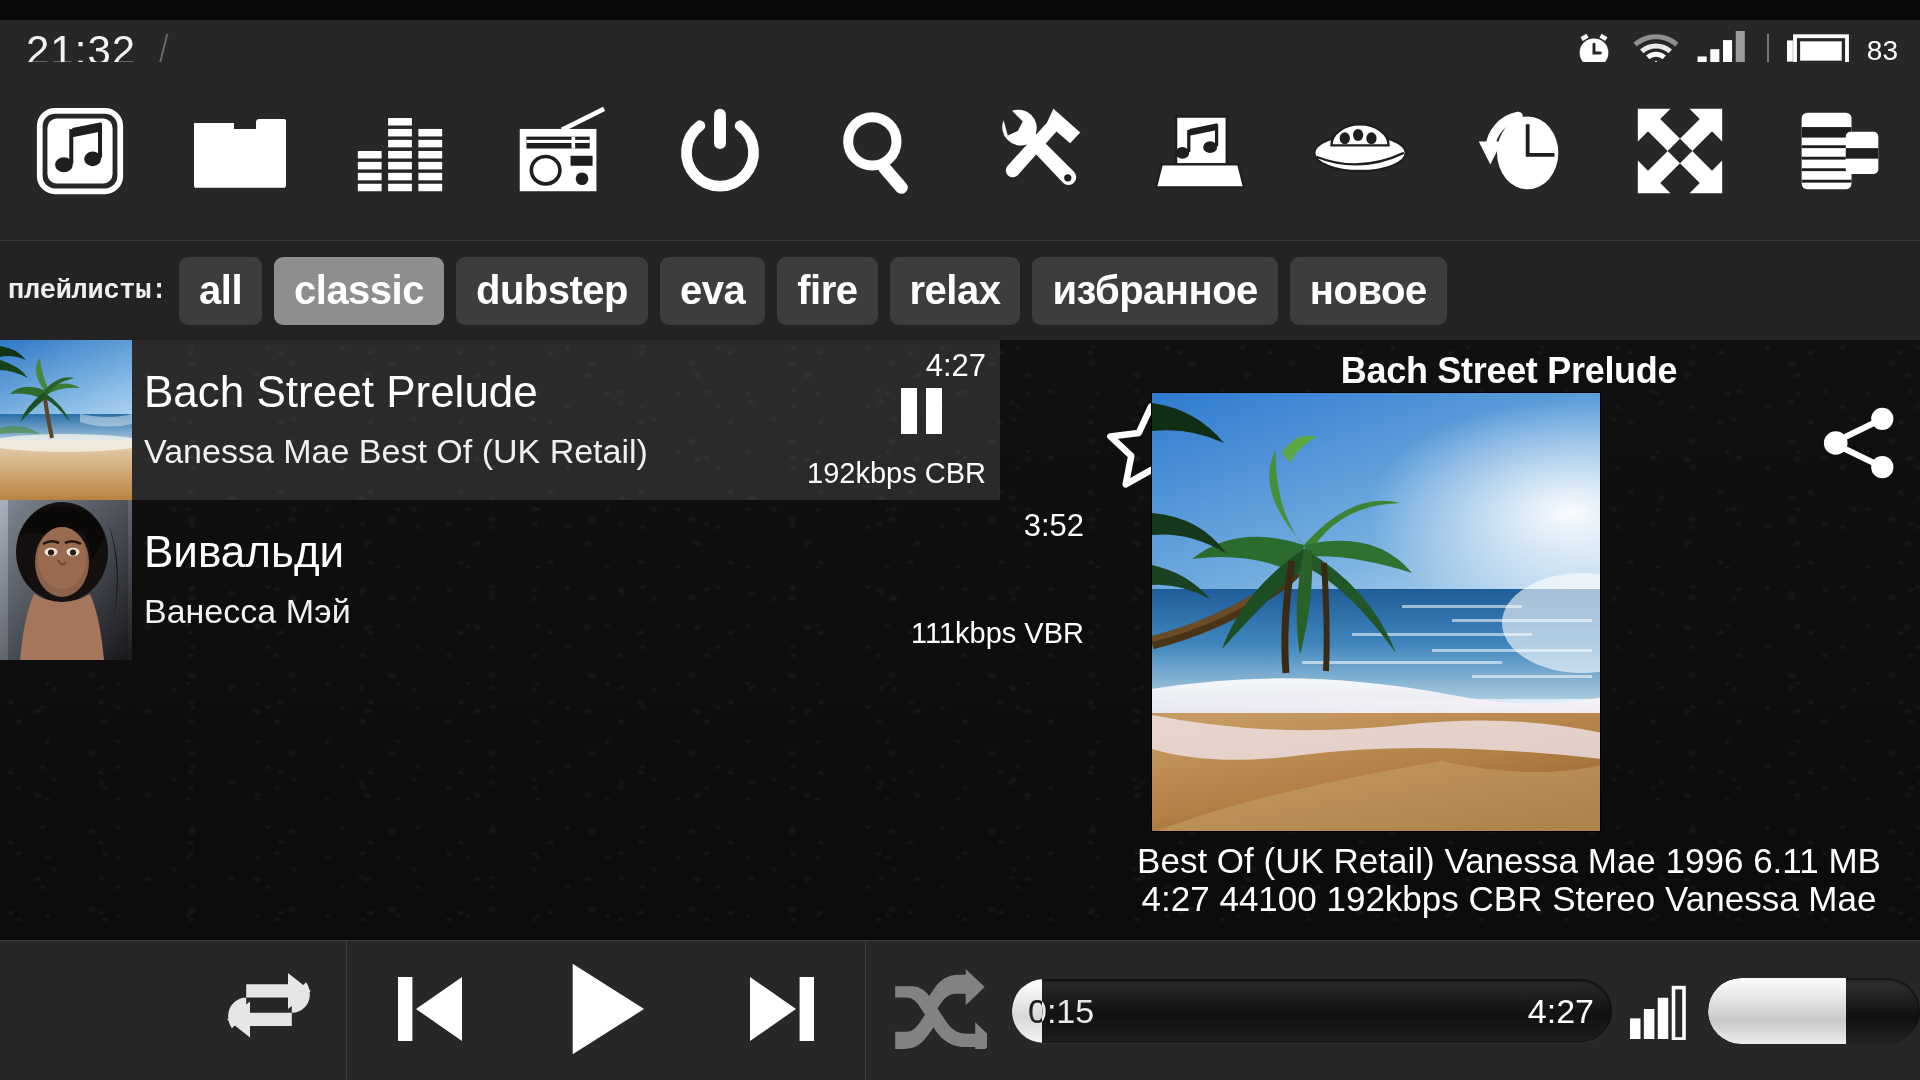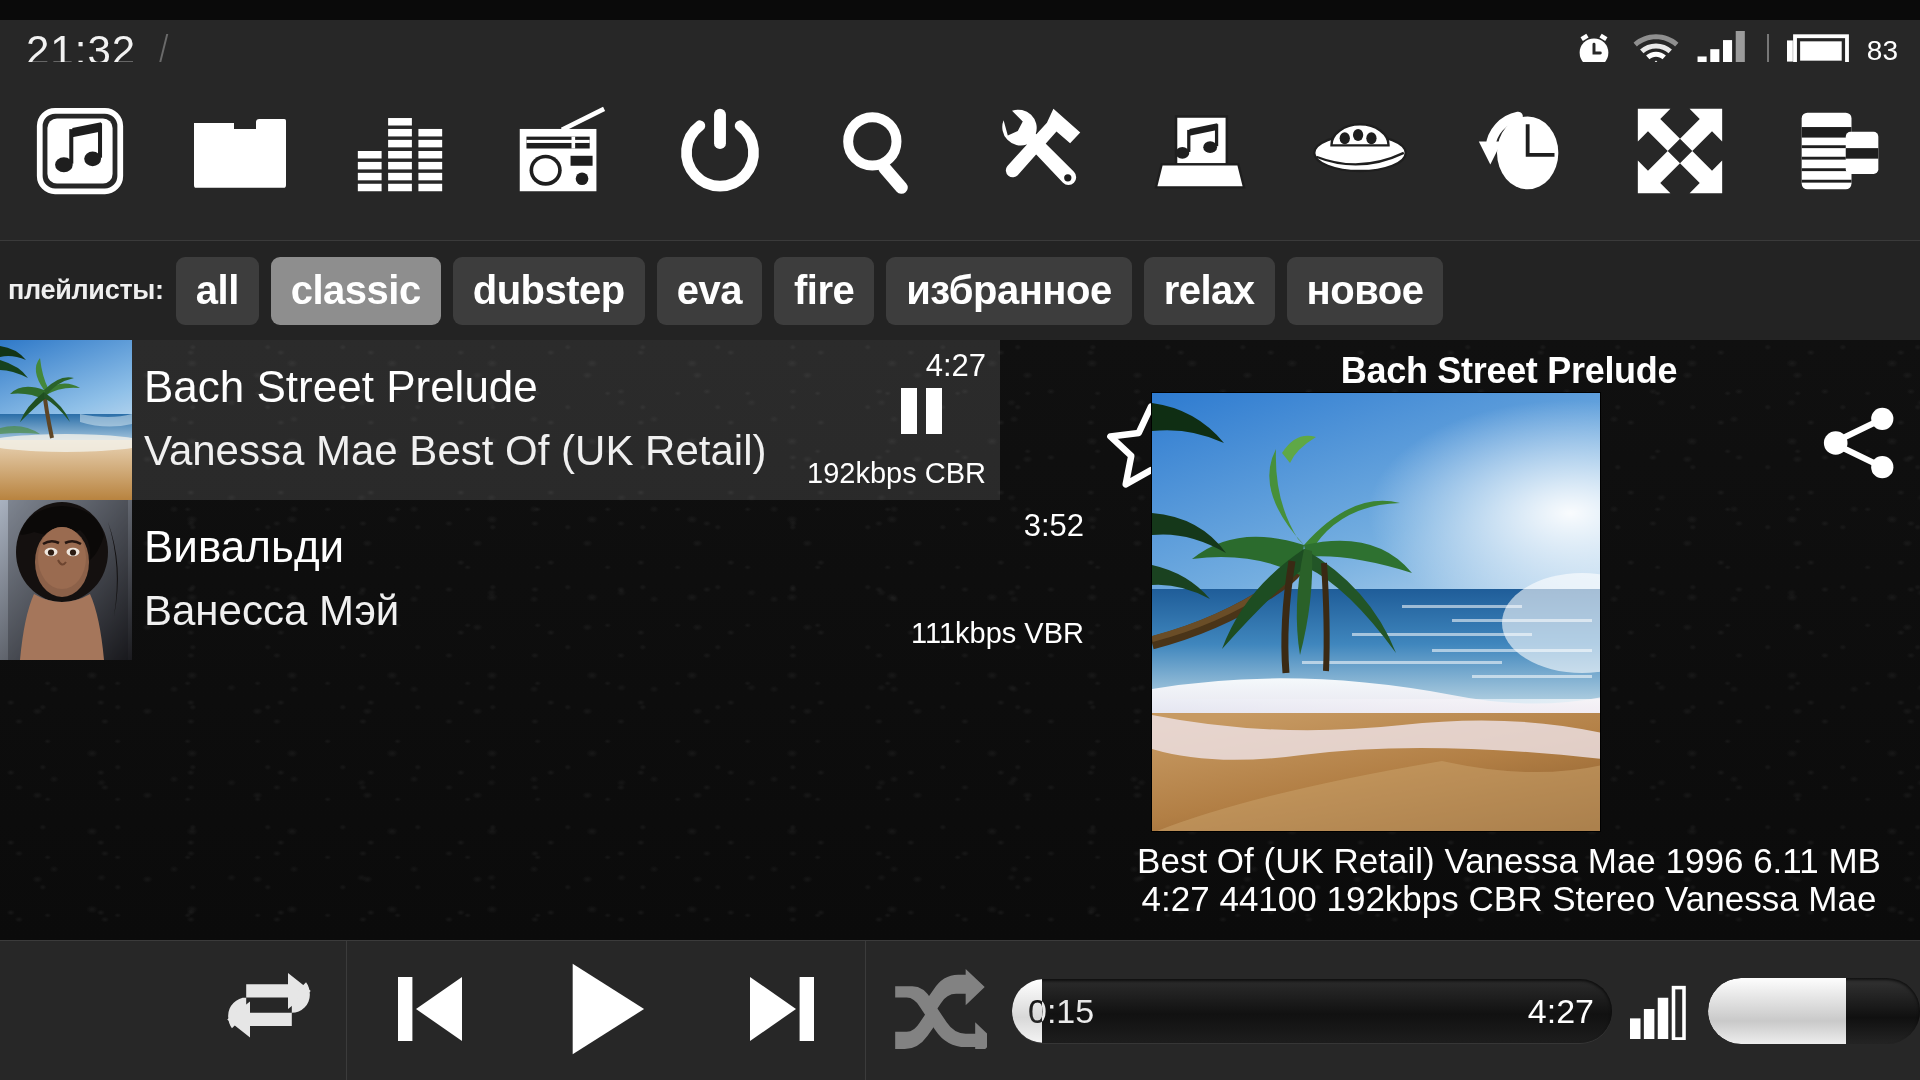--- a/index.html
+++ b/index.html
@@ -48,21 +48,21 @@
   .tb-btn svg { display:block; }
 
   
   .tabsbar {
     position:absolute; top:240px; left:0; width:1920px; height:100px;
     background:#232323; display:flex; align-items:center;
     border-top:1px solid #3a3a3a;
   }
   .tabs-label {
     color:#efefef; font-size:27px; font-weight:bold; margin-left:8px;
-    white-space:nowrap; letter-spacing:-0.3px;
+    white-space:nowrap; letter-spacing:-0.3px;font-family:Liberation Mono, monospace;
   }
   .tab {
     height:68px; margin-left:12px; padding:0 20px;
     background:#3d3d3d; border-radius:9px;
     display:flex; align-items:center; justify-content:center;
     color:#fff; font-size:40px; font-weight:bold;
     white-space:nowrap; cursor:pointer; letter-spacing:-0.5px;
   }
   .tab.selected { background:#8e8e8e; }
 
@@ -100,21 +100,21 @@
   .thumb svg { display:block; width:132px; height:160px; }
   .track-text {
     flex:1 1 auto; display:flex; flex-direction:column;
     justify-content:center; padding-left:12px; min-width:0;
   }
   .track-title {
     color:#fff; font-size:44px; font-weight:400; line-height:1.06;
     white-space:nowrap; overflow:hidden;
   }
   .track-sub {
-    color:#f0f0f0; font-size:42px; font-weight:400; line-height:1.16;
+    color:#f0f0f0; font-size:34px; font-weight:400; line-height:1.16;
     margin-top:16px; white-space:nowrap; overflow:hidden;
   }
   .track-meta {
     flex:0 0 auto; width:230px; position:relative;
     display:flex; flex-direction:column; align-items:flex-end;
     padding-right:14px; padding-top:8px; padding-bottom:10px;
     justify-content:space-between;
   }
   .meta-dur { color:#fff; font-size:31px; }
   .meta-rate { color:#fff; font-size:29px; }
@@ -402,22 +402,22 @@
 
   </div>
 
   <div class="tabsbar">
     <span class="tabs-label">плейлисты:</span>
     <div class="tab">all</div>
     <div class="tab selected">classic</div>
     <div class="tab">dubstep</div>
     <div class="tab">eva</div>
     <div class="tab">fire</div>
+    <div class="tab">relax</div>
     <div class="tab">избранное</div>
-    <div class="tab">relax</div>
     <div class="tab">новое</div>
   </div>
 
   <div class="main">
 
     <div class="tracklist">
 
       <div class="track-row active">
         <div class="thumb">
           <svg viewBox="0 0 132 160" preserveAspectRatio="xMidYMid slice">

